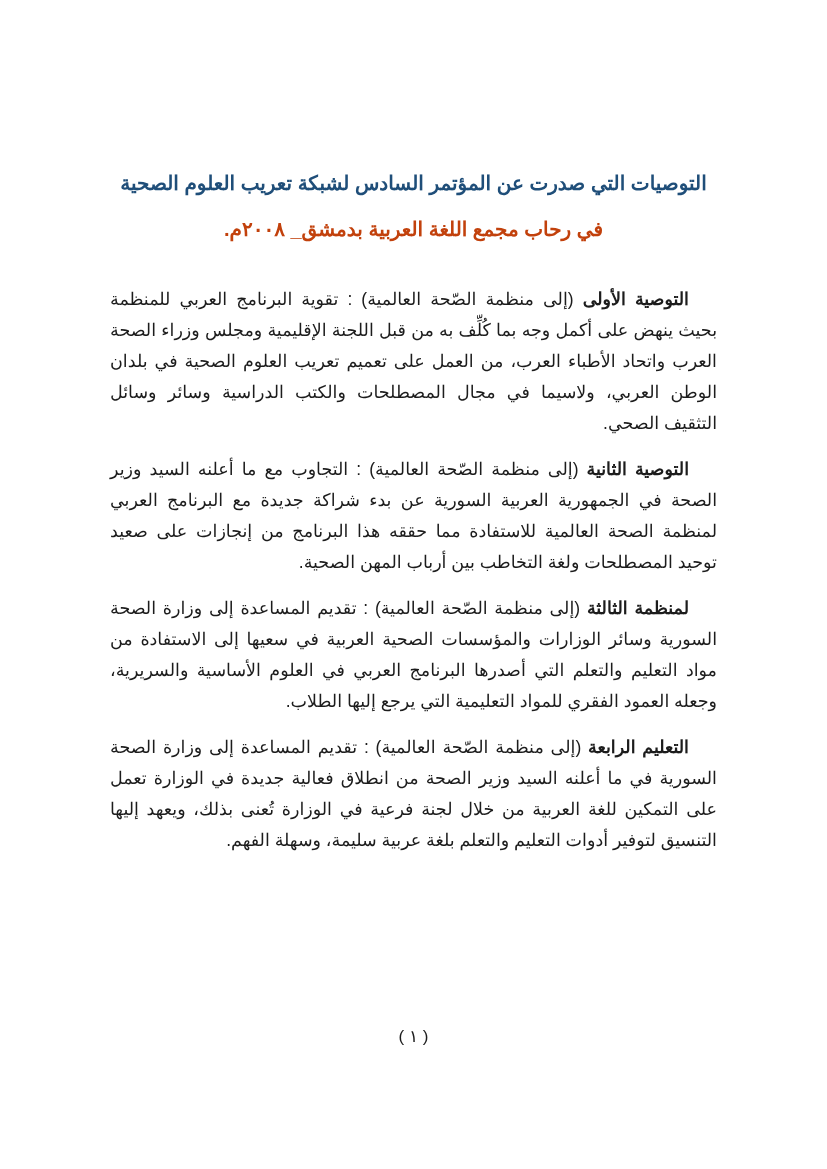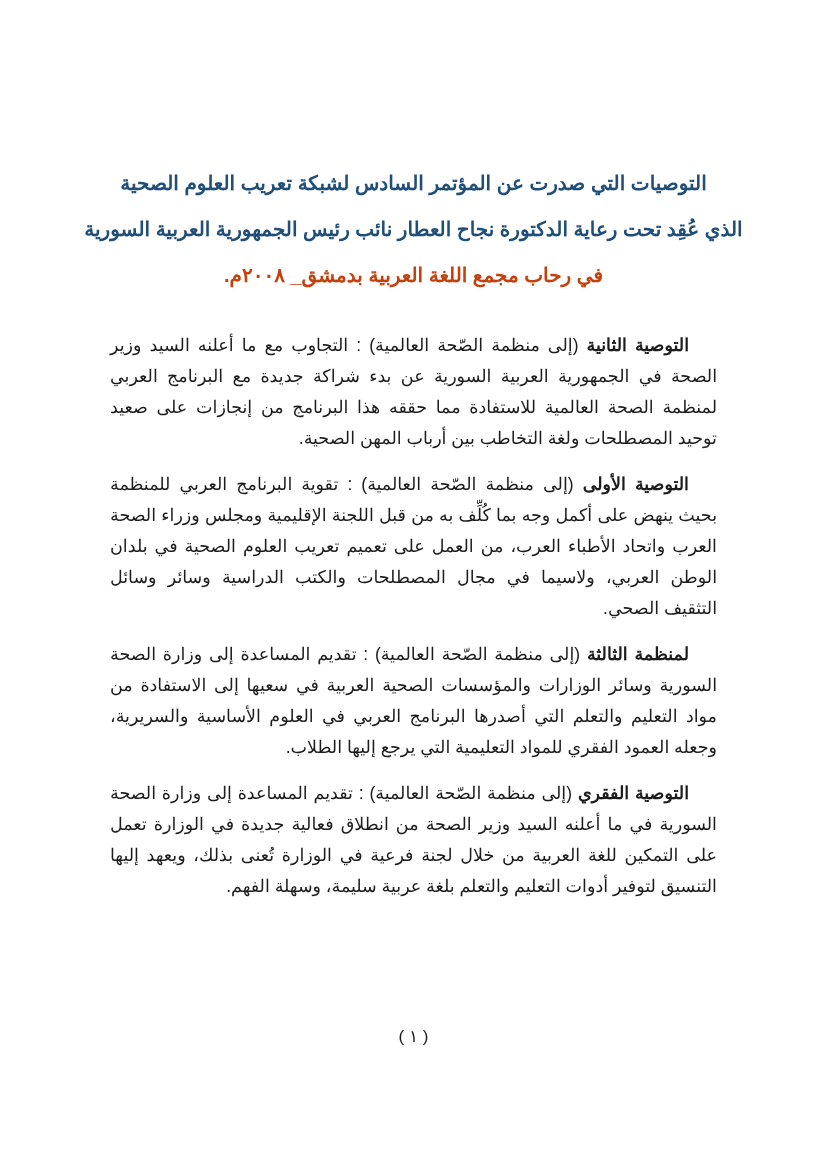--- a/index.html
+++ b/index.html
@@ -52,38 +52,37 @@
     letter-spacing: 2px;
   }
 </style>
 </head>
 <body>
 
 <div class="page">
 
   <header class="title-block">
     <div class="title-line" style="color: rgb(31, 78, 121);">التوصيات التي صدرت عن المؤتمر السادس لشبكة تعريب العلوم الصحية</div>
-    <div class="title-line" style="color: rgb(31, 78, 121);">الذي عُقِد تحت رعاية الدكتورة نجاح العطار نائب رئيس الجمهورية العربية السورية</div>
     <div class="title-line" style="color: #c2410c;">في رحاب مجمع اللغة العربية بدمشق_ ٢٠٠٨م.</div>
   </header>
 
   <main class="doc-body">
     <p class="rec">
+      <b class="rec-label">التوصية الأولى</b>
+      <span>(إلى منظمة الصّحة العالمية) : تقوية البرنامج العربي للمنظمة بحيث ينهض على أكمل وجه بما كُلِّف به من قبل اللجنة الإقليمية ومجلس وزراء الصحة العرب واتحاد الأطباء العرب، من العمل على تعميم تعريب العلوم الصحية في بلدان الوطن العربي، ولاسيما في مجال المصطلحات والكتب الدراسية وسائر وسائل التثقيف الصحي.</span>
+    </p>
+    <p class="rec">
       <b class="rec-label">التوصية الثانية</b>
       <span>(إلى منظمة الصّحة العالمية) : التجاوب مع ما أعلنه السيد وزير الصحة في الجمهورية العربية السورية عن بدء شراكة جديدة مع البرنامج العربي لمنظمة الصحة العالمية للاستفادة مما حققه هذا البرنامج من إنجازات على صعيد توحيد المصطلحات ولغة التخاطب بين أرباب المهن الصحية.</span>
-    </p>
-    <p class="rec">
-      <b class="rec-label">التوصية الأولى</b>
-      <span>(إلى منظمة الصّحة العالمية) : تقوية البرنامج العربي للمنظمة بحيث ينهض على أكمل وجه بما كُلِّف به من قبل اللجنة الإقليمية ومجلس وزراء الصحة العرب واتحاد الأطباء العرب، من العمل على تعميم تعريب العلوم الصحية في بلدان الوطن العربي، ولاسيما في مجال المصطلحات والكتب الدراسية وسائر وسائل التثقيف الصحي.</span>
     </p>
     <p class="rec">
       <b class="rec-label">لمنظمة الثالثة</b>
       <span>(إلى منظمة الصّحة العالمية) : تقديم المساعدة إلى وزارة الصحة السورية وسائر الوزارات والمؤسسات الصحية العربية في سعيها إلى الاستفادة من مواد التعليم والتعلم التي أصدرها البرنامج العربي في العلوم الأساسية والسريرية، وجعله العمود الفقري للمواد التعليمية التي يرجع إليها الطلاب.</span>
     </p>
     <p class="rec">
-      <b class="rec-label">التوصية الفقري</b>
+      <b class="rec-label">التعليم الرابعة</b>
       <span>(إلى منظمة الصّحة العالمية) : تقديم المساعدة إلى وزارة الصحة السورية في ما أعلنه السيد وزير الصحة من انطلاق فعالية جديدة في الوزارة تعمل على التمكين للغة العربية من خلال لجنة فرعية في الوزارة تُعنى بذلك، ويعهد إليها التنسيق لتوفير أدوات التعليم والتعلم بلغة عربية سليمة، وسهلة الفهم.</span>
     </p>
   </main>
 
   <div class="page-footer">( ١ )</div>
 
 </div>
 
 </body></html>

